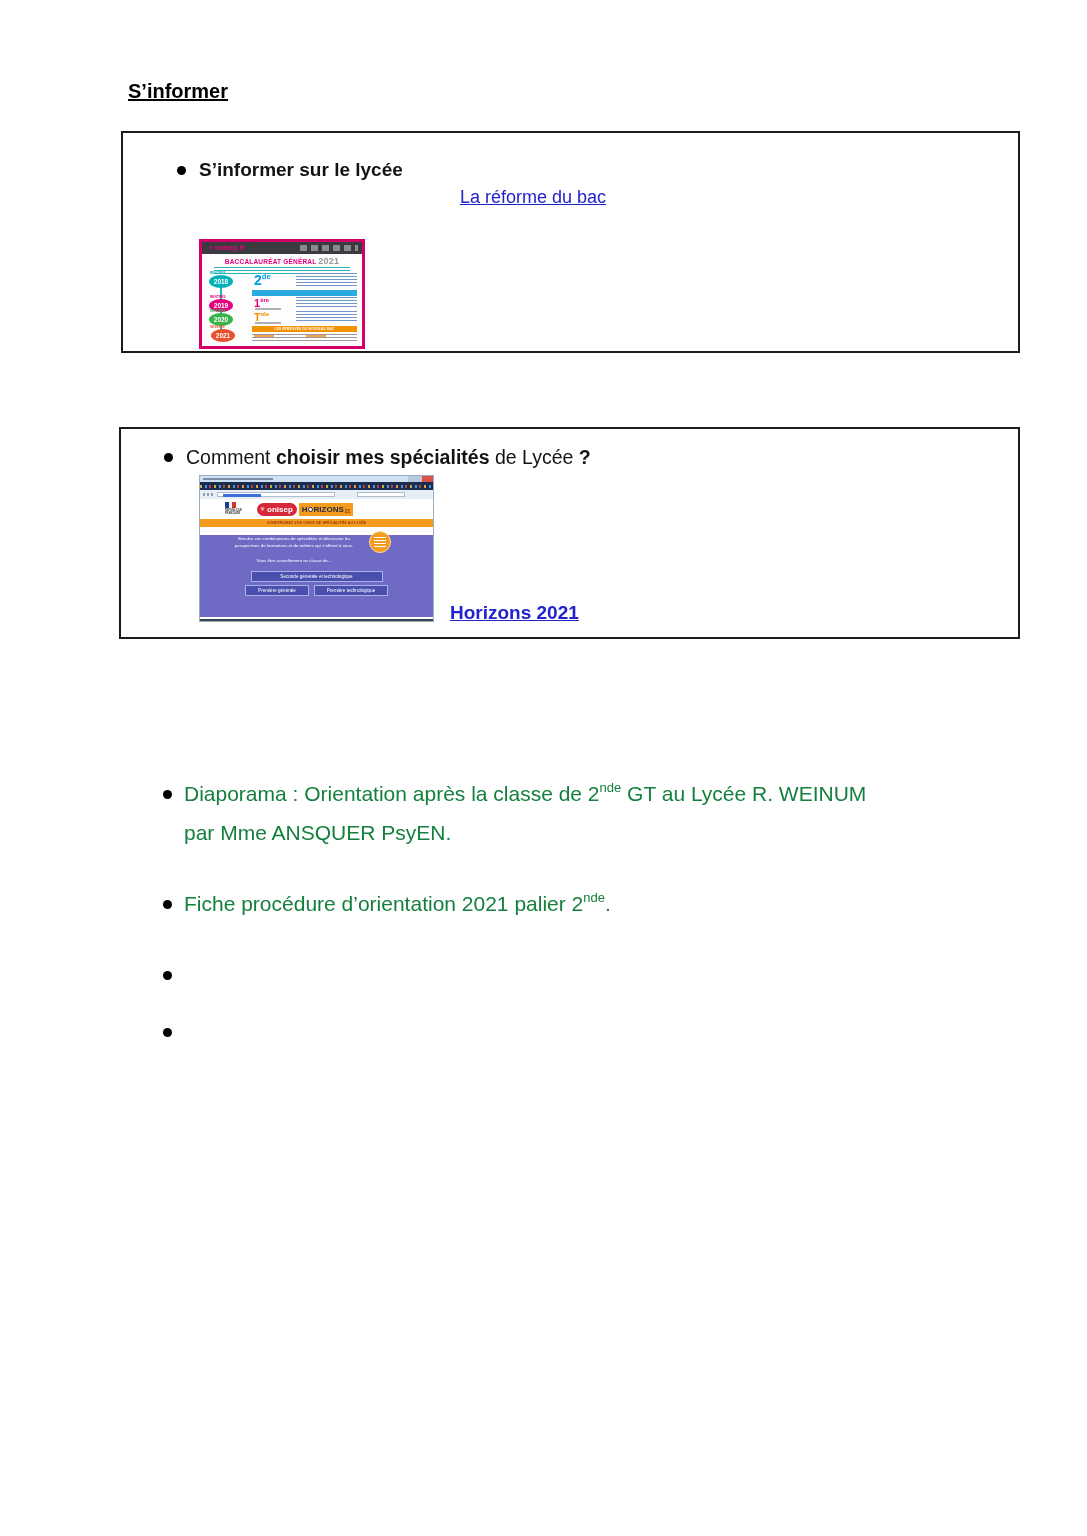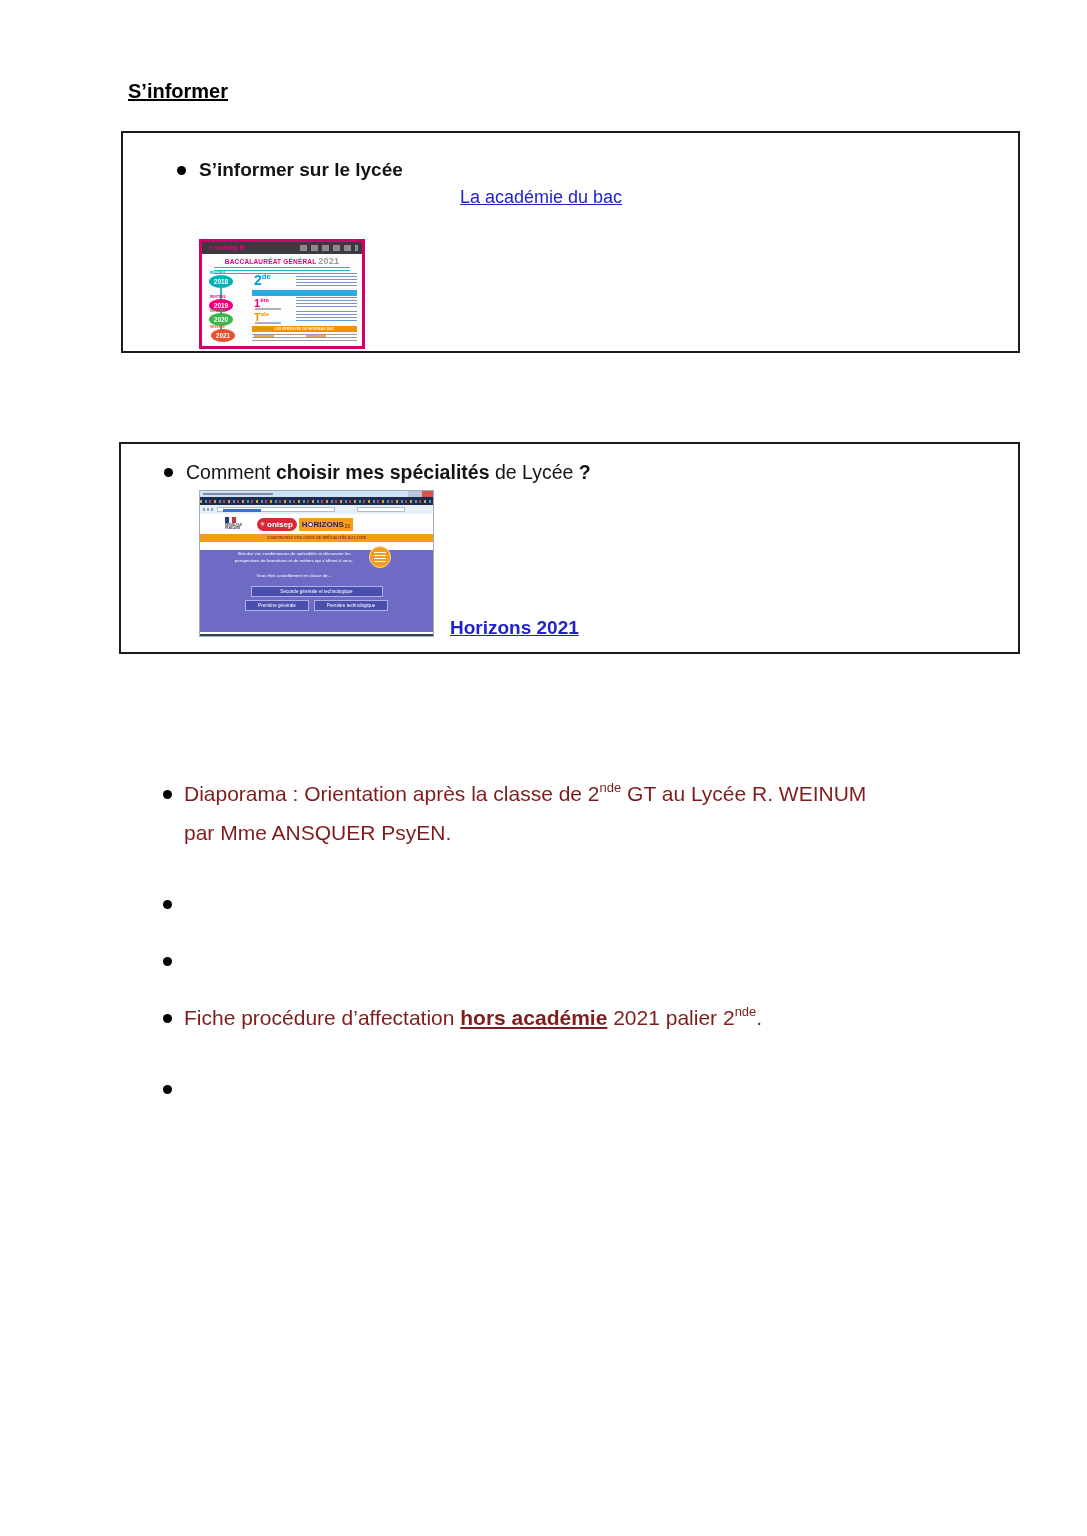--- a/index.html
+++ b/index.html
@@ -12,21 +12,21 @@
   }
   .edge-line{position:absolute;right:0px;top:8px;width:2px;height:1528px;background:#474747;}
 
   
   .h-main{position:absolute;left:128px;top:80px;margin:0;font-size:20px;font-weight:bold;
     text-decoration:underline;color:#000;}
 
   
   .box{position:absolute;border:2px solid #1c1c1c;background:#fff;box-sizing:border-box;}
   .box1{left:121px;top:131px;width:899px;height:222px;}
-  .box2{left:119px;top:442px;width:901px;height:212px;}
+  .box2{left:119px;top:427px;width:901px;height:212px;}
 
   .b-row{position:absolute;display:flex;align-items:center;gap:13px;}
   .dot{width:9px;height:9px;border-radius:50%;background:#000;flex:none;}
   .box1 .b-row{left:54px;top:26px;}
   .box1 .b-label{font-size:19px;font-weight:bold;}
   .box2 .b-row{left:43px;top:17px;}
   .box2 .b-label{font-size:19.5px;}
   .bold{font-weight:bold;}
 
   .link{position:absolute;color:#2222CC;text-decoration:underline;cursor:pointer;}
@@ -126,39 +126,39 @@
   .bw-task{height:12px;background:#33424f;position:relative;}
 
   
   .yellow-heading{position:absolute;left:119px;top:719px;width:878px;height:39px;
     background:#ffff00;display:flex;align-items:center;}
   .yellow-heading span{margin-left:9px;font-size:22px;font-weight:bold;color:#000;
     text-decoration:underline;}
 
   
   .main-list{position:absolute;left:163px;top:774px;width:860px;}
-  .mi{display:flex;gap:12px;margin-bottom:32px;font-size:21px;line-height:39px;color:#7f1d1d;}
+  .mi{display:flex;gap:12px;margin-bottom:32px;font-size:21px;line-height:39px;color:#15803d;}
   .mi .dot{margin-top:16px;}
   .mi sup{font-size:13px;position:relative;top:-1px;vertical-align:super;line-height:0;}
   .em-bu{font-weight:bold;text-decoration:underline;}
 </style>
 </head>
 <body>
 
 <div class="page">
   <div class="edge-line"></div>
 
   <h1 class="h-main">S’informer</h1>
 
   <div class="box box1">
     <div class="b-row">
       <span class="dot"></span>
       <span class="b-label">S’informer sur le lycée</span>
     </div>
-    <a class="link link1">La académie du bac</a>
+    <a class="link link1">La réforme du bac</a>
 
     <div class="ig">
       <div class="ig-header">
         <span class="ig-brand"><span class="ig-brand-star">✳</span> <span>onisep.fr</span></span>
         <span class="ig-header-decor"></span>
       </div>
       <div class="ig-title"><span>BACCALAURÉAT GÉNÉRAL</span> <span class="yr">2021</span></div>
       <div class="ig-introlines"></div>
       <div class="ig-vline"></div>
 
@@ -251,25 +251,22 @@
   </div>
 
 
   <div class="main-list">
     <div class="mi">
       <span class="dot"></span>
       <span><span>Diaporama : Orientation après la classe de 2</span><sup>nde</sup><span> GT au Lycée R. WEINUM</span><br><span>par Mme ANSQUER PsyEN.</span></span>
     </div>
     <div class="mi">
       <span class="dot"></span>
-    </div>
-    <div class="mi">
-      <span class="dot"></span>
-    </div>
-    <div class="mi">
-      <span class="dot"></span>
-      <span><span>Fiche procédure d’affectation </span><span class="em-bu">hors académie</span><span> 2021 palier 2</span><sup>nde</sup><span>.</span></span>
+      <span><span>Fiche procédure d’orientation 2021 palier 2</span><sup>nde</sup><span>.</span></span>
+    </div>
+    <div class="mi">
+      <span class="dot"></span>
     </div>
     <div class="mi">
       <span class="dot"></span>
     </div>
   </div>
 </div>
 
 </body></html>

